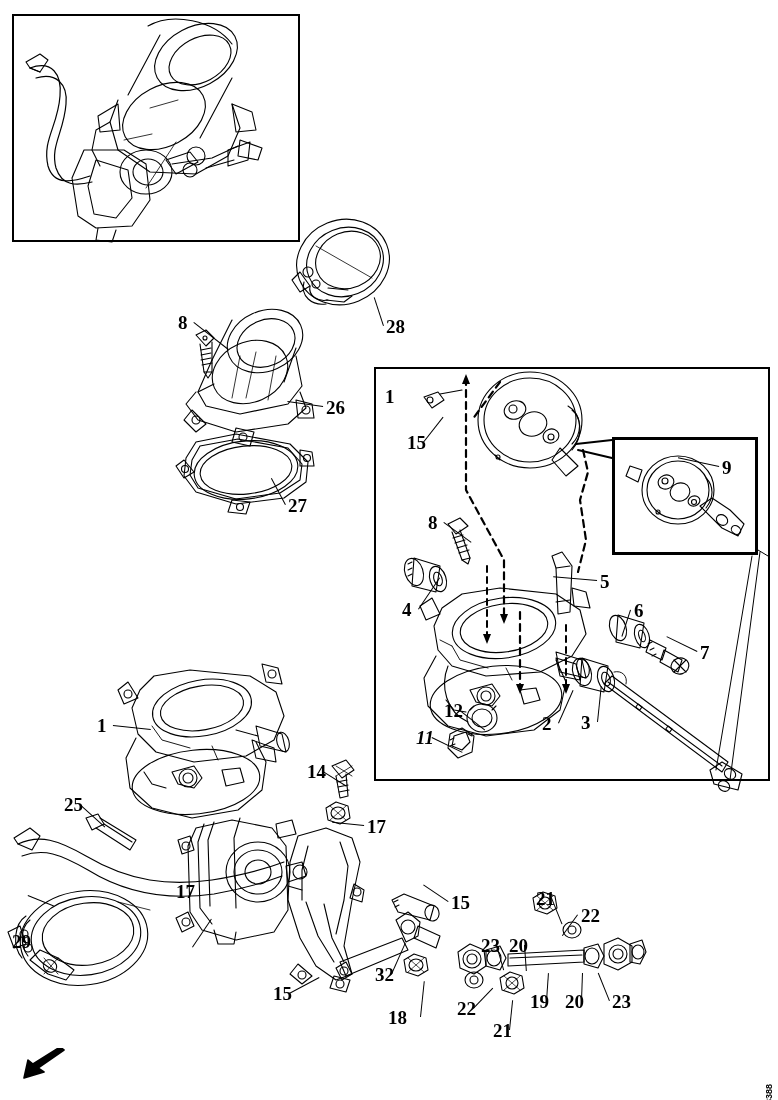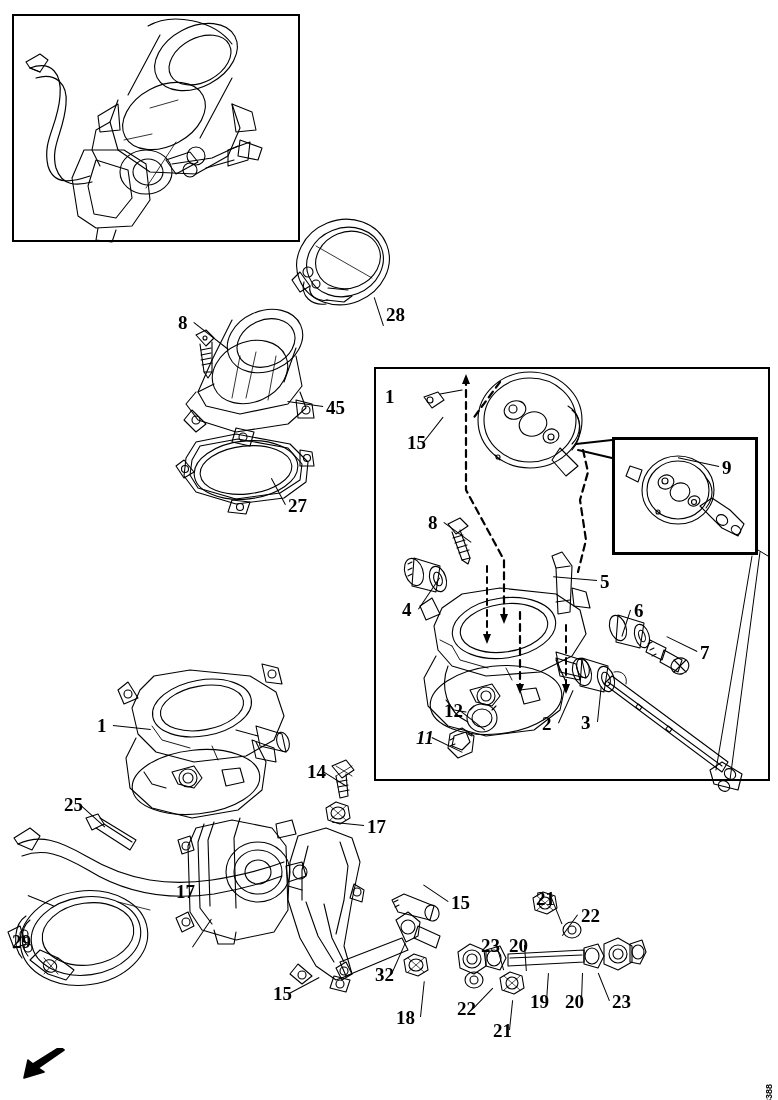--- a/index.html
+++ b/index.html
@@ -460,23 +460,23 @@
 
   <div class="box" style="left:12px;top:14px;width:288px;height:228px;"></div>
 
   <div class="box" style="left:374px;top:367px;width:396px;height:414px;"></div>
 
   <div class="box" style="left:612px;top:437px;width:146px;height:118px;border-width:3px;"></div>
 
   <div id="callout-layer">
       <div class="lbl" style="left: 178px; top: 313px;">8</div>
       <div class="leader" style="left: 194px; top: 322px; width: 44px; transform: rotate(38deg);"></div>
-      <div class="lbl" style="left: 386px; top: 305px;">28</div>
+      <div class="lbl" style="left: 386px; top: 317px;">28</div>
       <div class="leader" style="left: 383px; top: 326px; width: 30px; transform: rotate(-108deg);"></div>
-      <div class="lbl" style="left: 326px; top: 398px;">45</div>
+      <div class="lbl" style="left: 326px; top: 398px;">26</div>
       <div class="leader" style="left: 323px; top: 407px; width: 36px; transform: rotate(188deg);"></div>
       <div class="lbl" style="left: 288px; top: 496px;">27</div>
       <div class="leader" style="left: 285px; top: 505px; width: 30px; transform: rotate(-118deg);"></div>
       <div class="lbl" style="left: 385px; top: 387px;">1</div>
       <div class="lbl" style="left: 407px; top: 433px;">15</div>
       <div class="leader" style="left: 423px; top: 442px; width: 32px; transform: rotate(-52deg);"></div>
       <div class="lbl" style="left: 722px; top: 458px;">9</div>
       <div class="leader" style="left: 719px; top: 467px; width: 42px; transform: rotate(192deg);"></div>
       <div class="lbl" style="left: 428px; top: 513px;">8</div>
       <div class="leader" style="left: 444px; top: 522px; width: 34px; transform: rotate(36deg);"></div>
@@ -507,21 +507,21 @@
       <div class="lbl" style="left: 307px; top: 762px;">14</div>
       <div class="leader" style="left: 323px; top: 771px; width: 28px; transform: rotate(32deg);"></div>
       <div class="lbl" style="left: 367px; top: 817px;">17</div>
       <div class="leader" style="left: 364px; top: 826px; width: 32px; transform: rotate(186deg);"></div>
       <div class="lbl" style="left: 273px; top: 984px;">15</div>
       <div class="leader" style="left: 289px; top: 993px; width: 34px; transform: rotate(-28deg);"></div>
       <div class="lbl" style="left: 451px; top: 893px;">15</div>
       <div class="leader" style="left: 448px; top: 902px; width: 30px; transform: rotate(214deg);"></div>
       <div class="lbl" style="left: 375px; top: 965px;">32</div>
       <div class="leader" style="left: 391px; top: 974px; width: 34px; transform: rotate(-66deg);"></div>
-      <div class="lbl" style="left: 396px; top: 1008px;">18</div>
+      <div class="lbl" style="left: 388px; top: 1008px;">18</div>
       <div class="leader" style="left: 420px; top: 1017px; width: 36px; transform: rotate(-84deg);"></div>
       <div class="lbl" style="left: 481px; top: 936px;">23</div>
       <div class="leader" style="left: 497px; top: 945px; width: 26px; transform: rotate(74deg);"></div>
       <div class="lbl" style="left: 509px; top: 936px;">20</div>
       <div class="leader" style="left: 525px; top: 945px; width: 26px; transform: rotate(86deg);"></div>
       <div class="lbl" style="left: 536px; top: 889px;">21</div>
       <div class="leader" style="left: 552px; top: 898px; width: 28px; transform: rotate(68deg);"></div>
       <div class="lbl" style="left: 581px; top: 906px;">22</div>
       <div class="leader" style="left: 578px; top: 915px; width: 26px; transform: rotate(126deg);"></div>
       <div class="lbl" style="left: 457px; top: 999px;">22</div>

